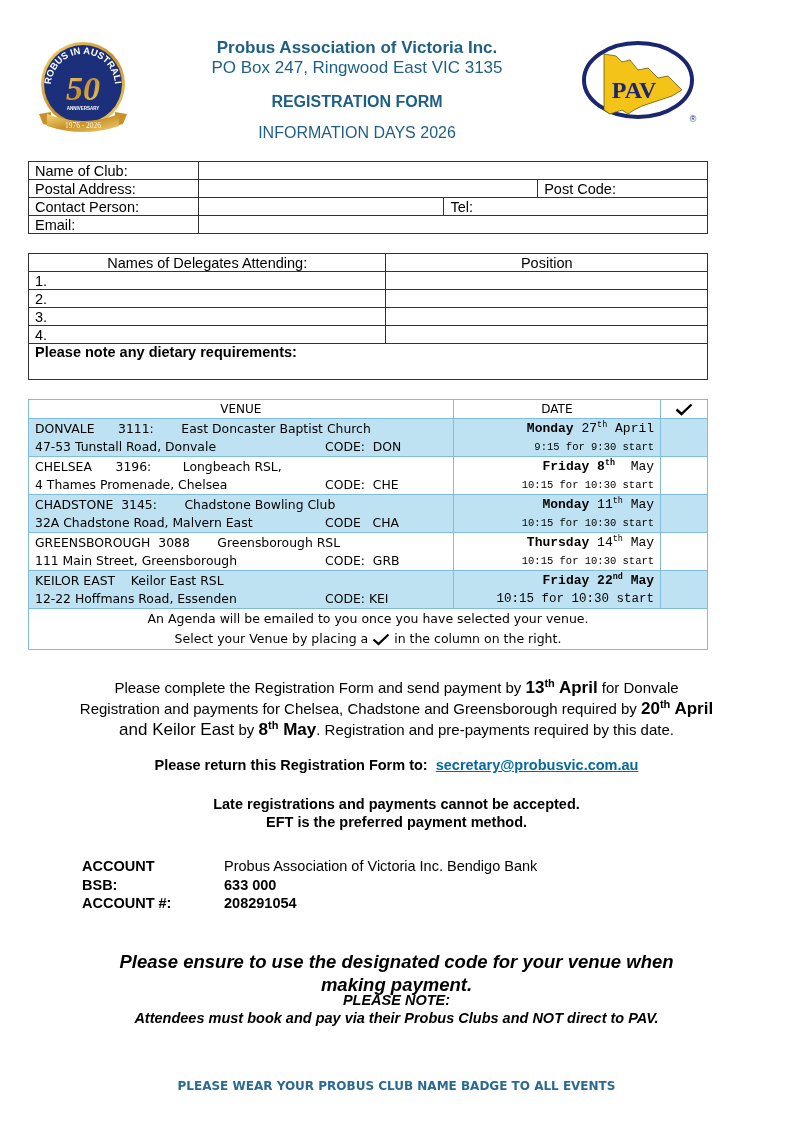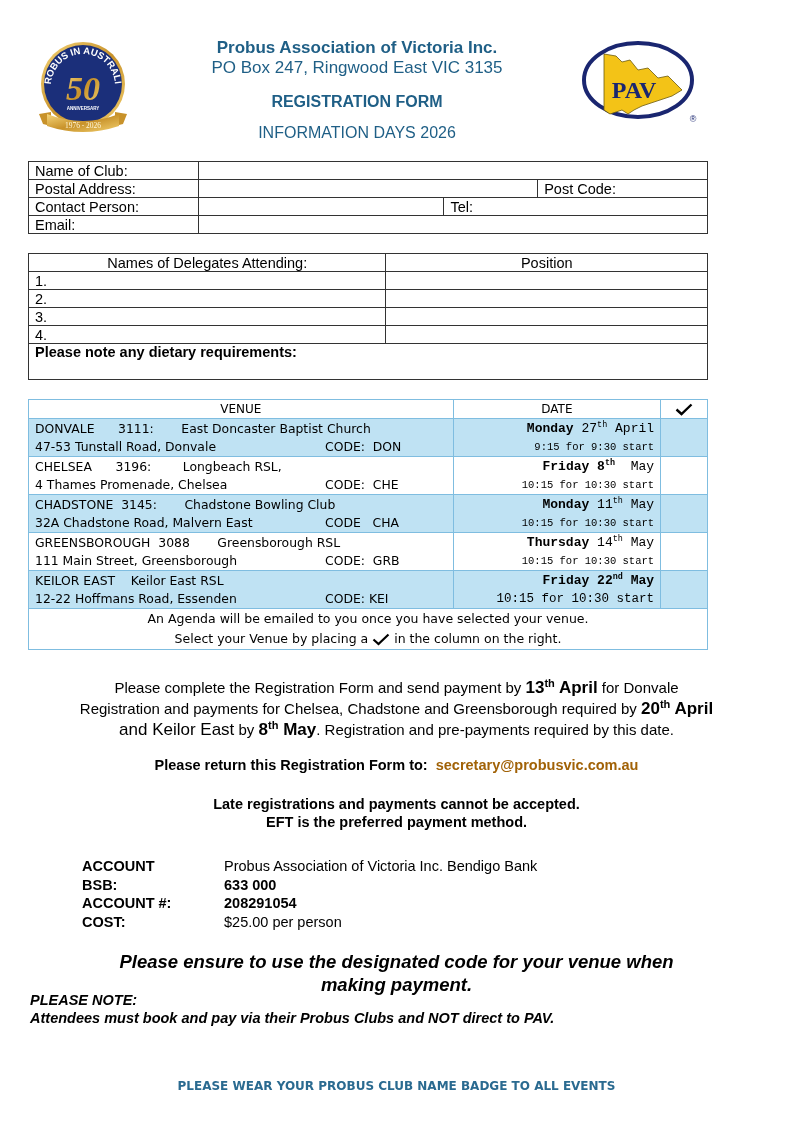--- a/index.html
+++ b/index.html
@@ -43,32 +43,32 @@
   .dcell .d2.big { font-size: 12.5px; }
   .venue .foot td { background: #fff; text-align: center; line-height: 20px; font-size: 12.5px; }
   sup { font-size: 0.65em; line-height: 0; vertical-align: 0.55em; }
   .tick { display: inline-block; vertical-align: middle; }
 
   
   .para { position: absolute; left: 30px; width: 733px; text-align: center; font-size: 15px; line-height: 21px; }
   .para b.big { font-size: 17px; }
   .ret { position: absolute; left: 30px; width: 733px; top: 757px; text-align: center;
          font-size: 14.5px; font-weight: bold; }
-  .email { color: #a16207; margin-left: 8px; }
+  .email { color: #0369a1; text-decoration: underline; margin-left: 8px; }
   .late { position: absolute; left: 30px; width: 733px; top: 795px; text-align: center;
           font-size: 14.5px; font-weight: bold; line-height: 18px; }
 
   .acct { position: absolute; left: 82px; top: 857px; font-size: 14.5px; line-height: 18.5px; }
   .acct .row { display: flex; }
   .acct .lbl { width: 142px; font-weight: bold; }
   .acct .val.bold { font-weight: bold; }
 
   .ensure { position: absolute; left: 30px; width: 733px; top: 950px; text-align: center;
             font-size: 18.5px; font-weight: bold; font-style: italic; line-height: 23px; }
-  .note { position: absolute; left: 30px; width: 733px; top: 992px; 
+  .note { position: absolute; left: 30px; width: 733px; top: 992px; text-align: center;
           font-size: 14.5px; font-weight: bold; font-style: italic; line-height: 17.5px; }
   .badge { position: absolute; left: 30px; width: 733px; top: 1079px; text-align: center;
            font-family: "DejaVu Sans", sans-serif; font-size: 12px; font-weight: bold; color: #2a6a90; }
 </style>
 </head>
 <body>
 
 <div class="abs logo-left">
   <svg width="100" height="98" viewBox="0 0 100 98">
     <defs>
@@ -298,24 +298,20 @@
       <span class="val">Probus Association of Victoria Inc.   Bendigo Bank</span>
     </div>
   <div class="row">
       <span class="lbl">BSB:</span>
       <span class="val bold">633 000</span>
     </div>
   <div class="row">
       <span class="lbl">ACCOUNT #:</span>
       <span class="val bold">208291054</span>
     </div>
-  <div class="row">
-      <span class="lbl">COST:</span>
-      <span class="val">$25.00 per person</span>
-    </div>
 </div>
 
 <div class="ensure">
   <div>Please ensure to use the designated code for your venue when</div>
   <div>making payment.</div>
 </div>
 
 <div class="note">
   <div>PLEASE NOTE:</div>
   <div>Attendees must book and pay via their Probus Clubs and NOT direct to PAV.</div>

